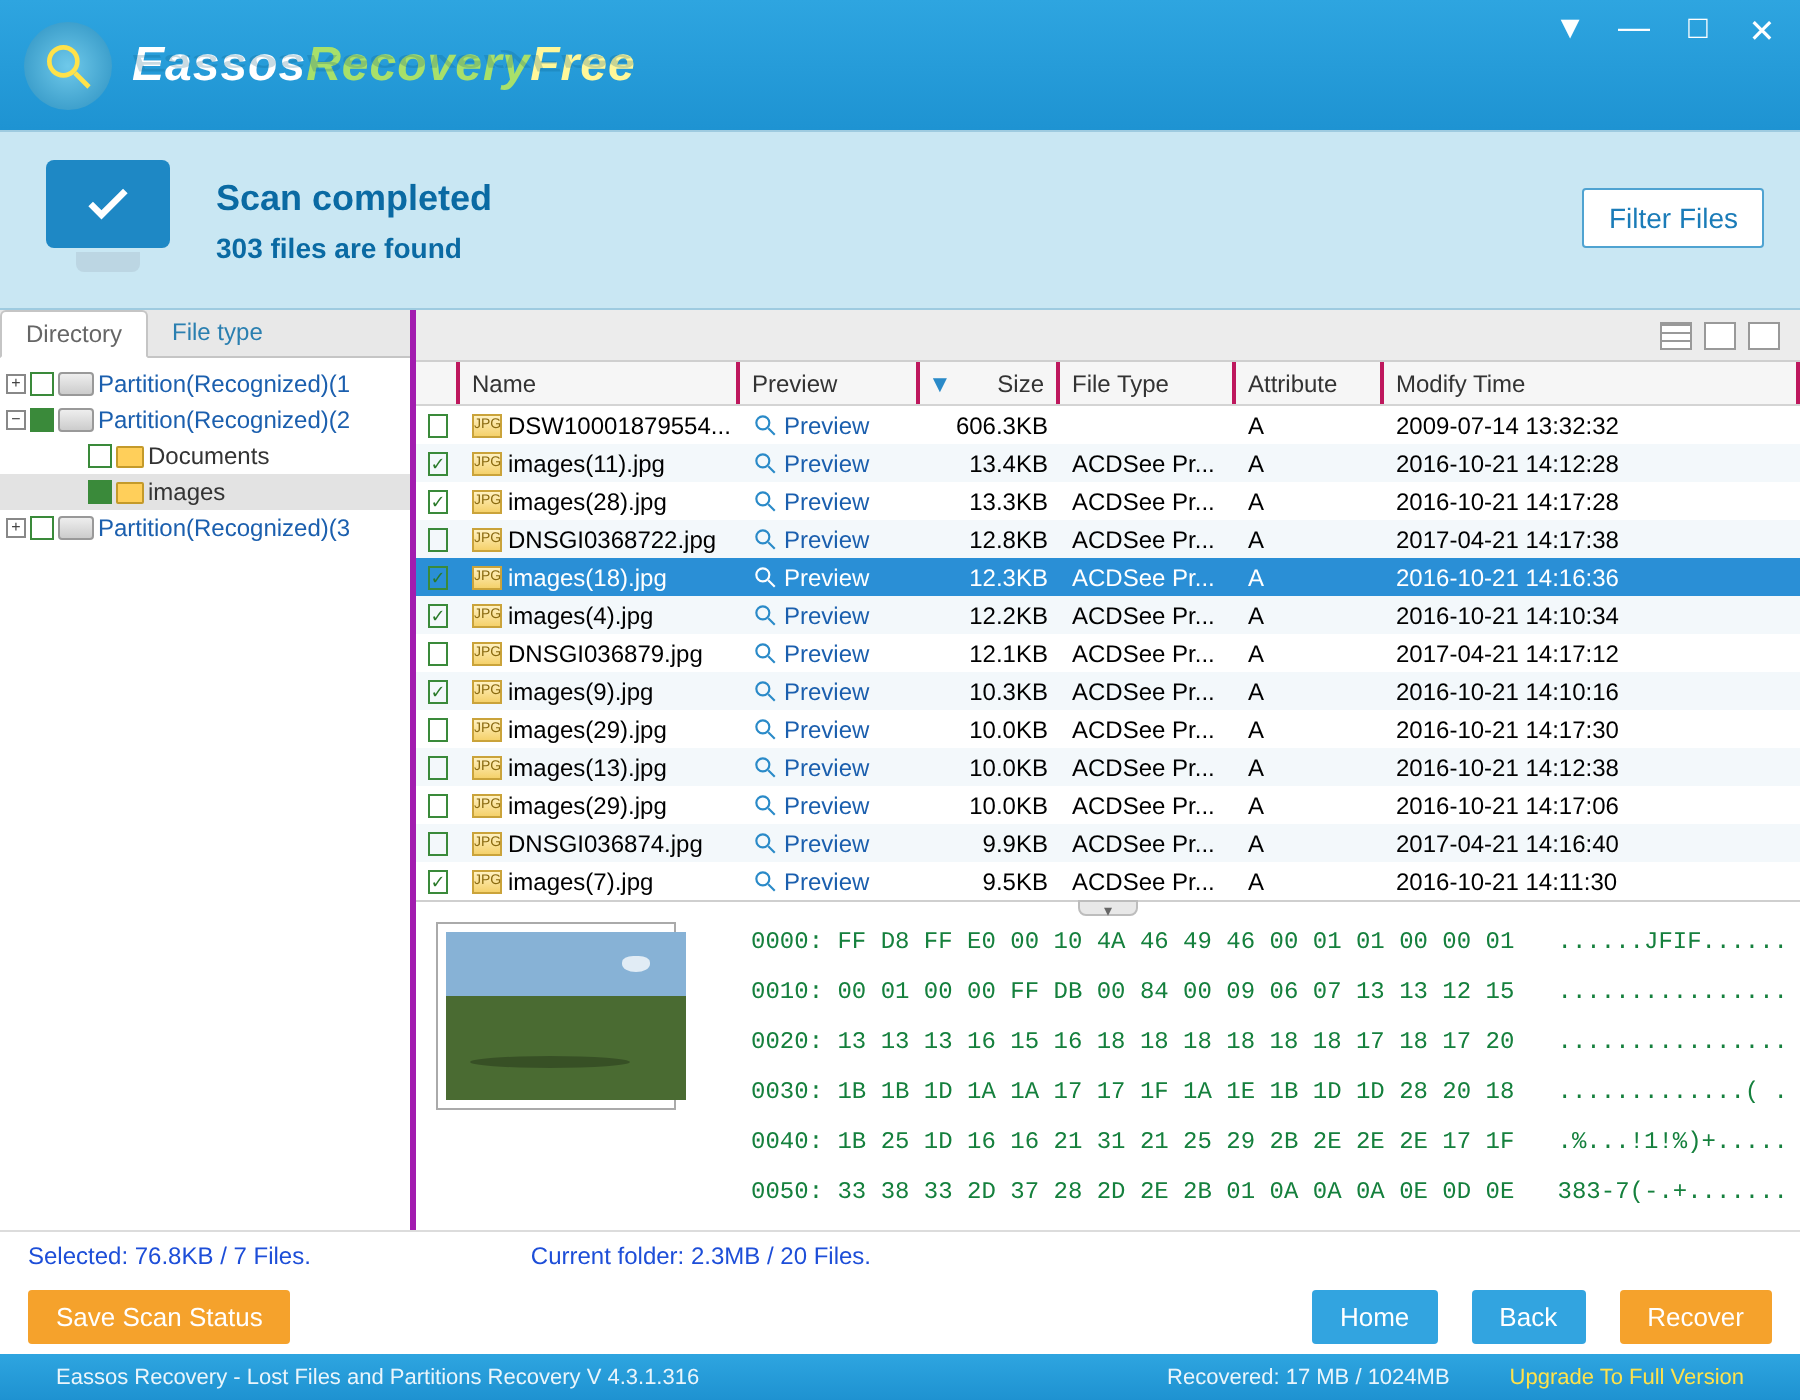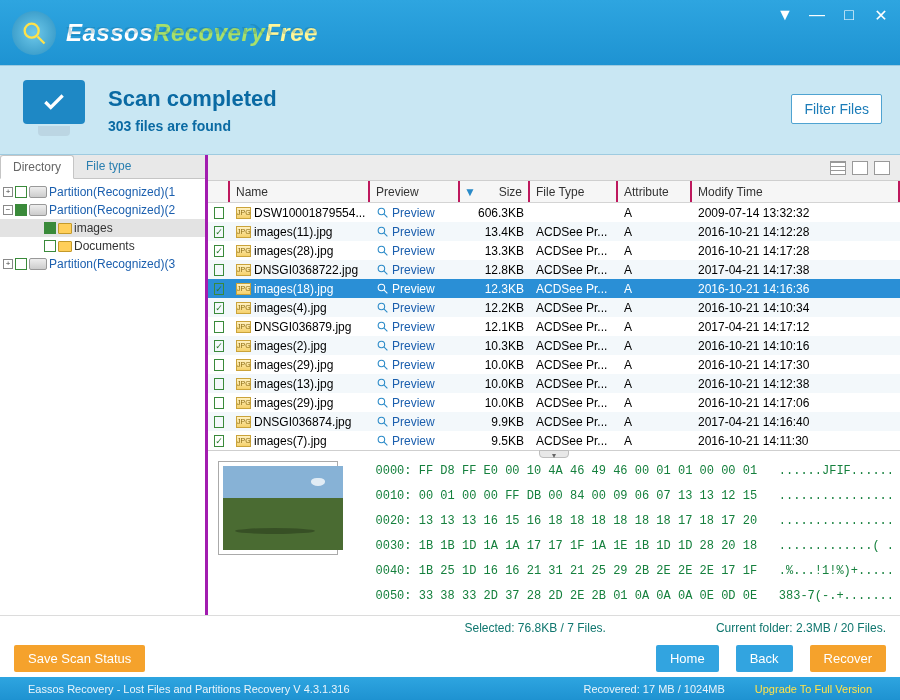--- a/index.html
+++ b/index.html
@@ -15,21 +15,21 @@
 .brand-shadow { position: absolute; left: 66px; top: 38px; font-size: 24px; font-weight: bold; font-style: italic; letter-spacing: .5px; opacity: .22; color: #0b5a80; transform: scaleY(-0.5); transform-origin: top; }
 .win-controls { position: absolute; right: 10px; top: 6px; display: flex; gap: 14px; }
 .win-controls span { color: #fff; font-size: 16px; cursor: pointer; width: 18px; text-align: center; }
 
 .scanbar { height: 90px; background: #c9e7f3; display: flex; align-items: center; padding: 0 18px; position: relative; border-top: 1px solid #9ecbe0; border-bottom: 1px solid #9ecbe0; }
 .monitor { width: 72px; height: 60px; display: flex; flex-direction: column; align-items: center; margin-right: 18px; }
 .monitor-screen { width: 62px; height: 44px; background: #1e88c5; border-radius: 4px; display: flex; align-items: center; justify-content: center; }
 .monitor-stand { width: 32px; height: 10px; background: #bcd6e3; border-radius: 0 0 4px 4px; margin-top: 2px; }
 .monitor-screen svg { color: #fff; }
 .scan-text { display: flex; flex-direction: column; gap: 6px; }
-.scan-title { color: #0a6aa3; font-size: 22px; font-weight: bold; }
+.scan-title { color: #0a6aa3; font-size: 18px; font-weight: bold; }
 .scan-count { color: #0a6aa3; font-size: 14px; font-weight: bold; }
 .filter-btn { position: absolute; right: 18px; top: 28px; background: #fff; border: 1px solid #4fa3d1; color: #1b7cb8; padding: 6px 12px; font-size: 14px; cursor: pointer; border-radius: 2px; }
 
 .work { display: flex; height: 460px; background: #f4f4f4; }
 .left { width: 208px; background: #fff; border-right: 3px solid #a21caf; display: flex; flex-direction: column; }
 .tabs { display: flex; background: #e8e8e8; border-bottom: 1px solid #c5c5c5; font-size: 12px; }
 .tab { padding: 4px 12px; cursor: pointer; color: #2a7fb0; }
 .tab.active { background: #fff; border: 1px solid #c5c5c5; border-bottom: 1px solid #fff; margin-bottom: -1px; color: #666; border-radius: 3px 3px 0 0; }
 .tree { font-size: 12px; padding-top: 4px; }
 .tree-row { display: flex; align-items: center; height: 18px; padding-left: 3px; gap: 2px; white-space: nowrap; }
@@ -73,21 +73,21 @@
 
 .hex { height: 165px; border-top: 1px solid #cfcfcf; display: flex; background: #fff; position: relative; }
 .hex .grip { position: absolute; left: 50%; top: -1px; transform: translateX(-50%); width: 30px; height: 8px; background: #e8e8e8; border: 1px solid #bdbdbd; border-radius: 0 0 4px 4px; font-size: 8px; text-align: center; color: #666; cursor: pointer; }
 .thumb { width: 140px; padding: 10px; }
 .thumb-inner { border: 1px solid #aaa; padding: 4px; background: #fff; }
 .thumb-img { width: 120px; height: 84px; background: linear-gradient(#87b2d6 0 38%, #4a6b32 38% 100%); position: relative; }
 .thumb-img::before { content: ""; position: absolute; top: 12px; right: 18px; width: 14px; height: 8px; background: #fff; border-radius: 40% 40% 50% 50%; opacity: .75; }
 .thumb-img::after { content: ""; position: absolute; bottom: 16px; left: 12px; width: 80px; height: 6px; background: rgba(0,0,0,.25); border-radius: 50%; }
 .hexdump { flex: 1; font-family: "Courier New", monospace; font-size: 12px; white-space: pre; padding: 8px 6px; color: #15803d; overflow: hidden; line-height: 25px; text-align: right; }
 
-.status1 { height: 24px; background: #fff; border-top: 1px solid #dcdcdc; display: flex; align-items: center; font-size: 12px; color: #0f766e; padding: 0 14px; justify-content: flex-end; }
+.status1 { height: 24px; background: #fff; border-top: 1px solid #dcdcdc; display: flex; align-items: center; font-size: 12px; color: #1d4ed8; padding: 0 14px; }
 .status1 .cf { margin-left: 110px; }
 
 .btnbar { height: 38px; background: #fff; display: flex; align-items: center; padding: 0 14px; gap: 17px; }
 .btn { border: none; color: #fff; padding: 6px 14px; font-size: 13px; cursor: pointer; border-radius: 2px; }
 .btn.orange { background: #f5a22c; }
 .btn.blue { background: #32a4e0; }
 .btnbar .spacer { flex: 1; }
 
 .footer { height: 23px; background: linear-gradient(#2ea5e0,#1e92d1); display: flex; align-items: center; font-size: 11px; padding: 0 28px; color: #eaf5fb; }
 .footer .fl { flex: 1; }
@@ -149,31 +149,31 @@
         <span class="chk"></span>
         <span class="hdicon"></span>
         <a>Partition(Recognized)(1</a>
       </div>
       <div class="tree-row">
         <span class="expander">−</span>
         <span class="chk partial"></span>
         <span class="hdicon"></span>
         <a>Partition(Recognized)(2</a>
       </div>
+      <div class="tree-row" style="padding-left:32px">
+        <span class="expander blank"></span>
+        <span class="chk"></span>
+        <span class="foldicon"></span>
+        <span class="plain">Documents</span>
+      </div>
       <div class="tree-row sel" style="padding-left:32px">
         <span class="expander blank"></span>
         <span class="chk partial"></span>
         <span class="foldicon"></span>
         <span class="plain">images</span>
-      </div>
-      <div class="tree-row" style="padding-left:32px">
-        <span class="expander blank"></span>
-        <span class="chk"></span>
-        <span class="foldicon"></span>
-        <span class="plain">Documents</span>
       </div>
       <div class="tree-row">
         <span class="expander">+</span>
         <span class="chk"></span>
         <span class="hdicon"></span>
         <a>Partition(Recognized)(3</a>
       </div>
     </div>
   </div>
 
@@ -335,21 +335,21 @@
           <div class="col-type">ACDSee Pr...</div>
           <div class="col-attr">A</div>
           <div class="col-mod">2017-04-21 14:17:12</div>
         </div>
         <div class="trow">
           <div class="col-chk">
             <span class="chk">✓</span>
           </div>
           <div class="col-name">
             <span class="ficon">JPG</span>
-            <span>images(2).jpg</span>
+            <span>images(9).jpg</span>
           </div>
           <div class="col-prev">
             <svg class="magnify" viewBox="0 0 24 24" fill="none" stroke="#2a8ac8" stroke-width="2">
               <circle cx="10" cy="10" r="6"></circle>
               <line x1="15" y1="15" x2="21" y2="21"></line>
             </svg>
             <span class="prevtxt">Preview</span>
           </div>
           <div class="col-size">10.3KB</div>
           <div class="col-type">ACDSee Pr...</div>

